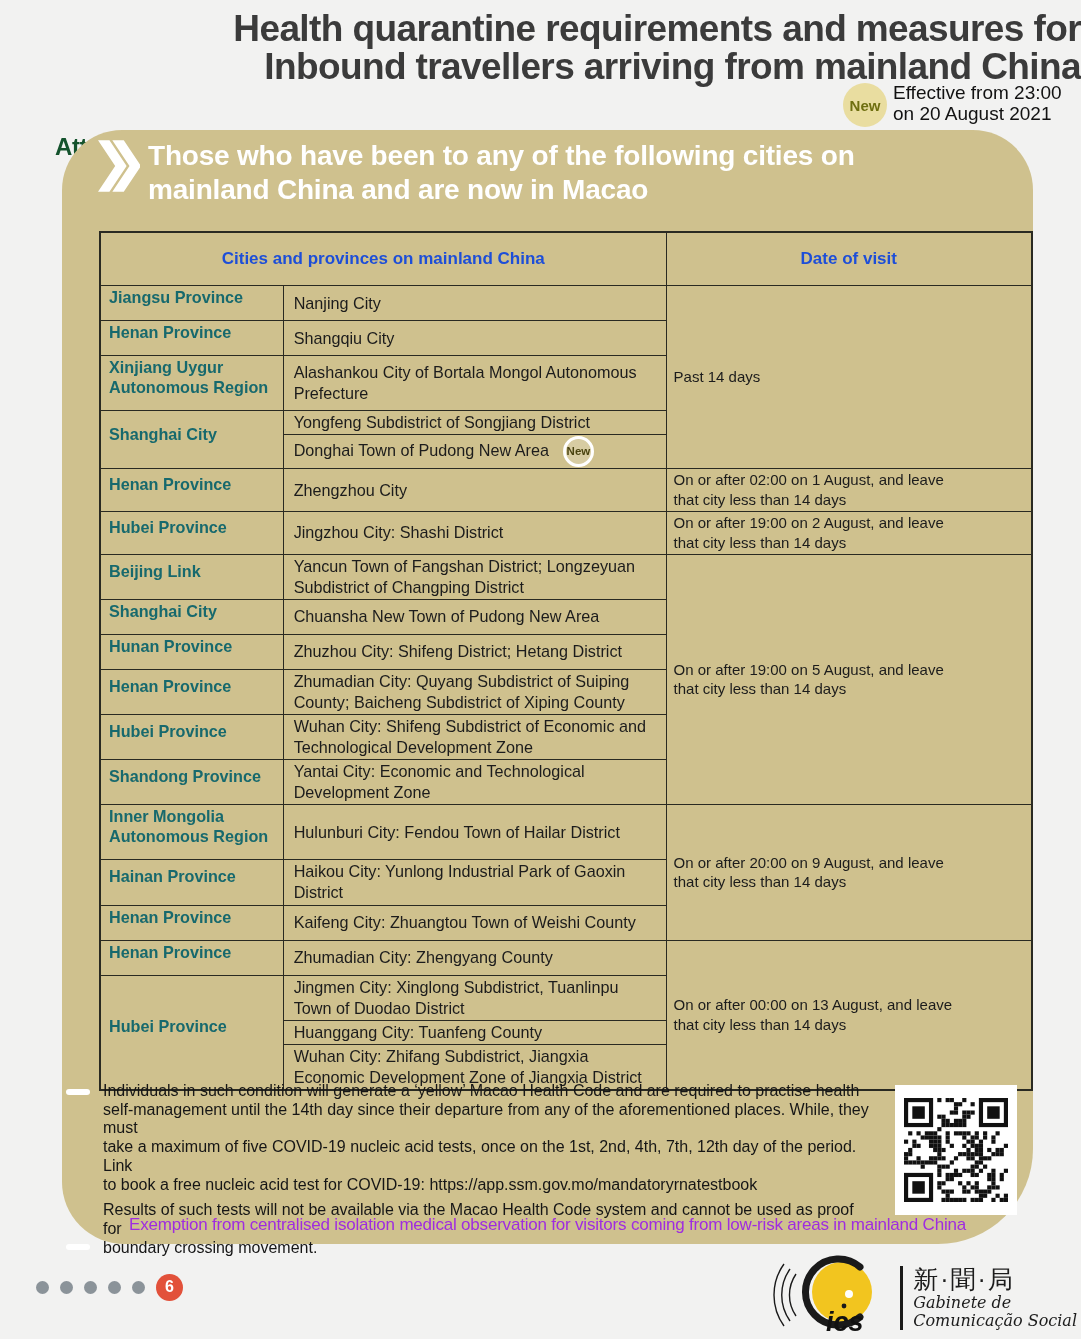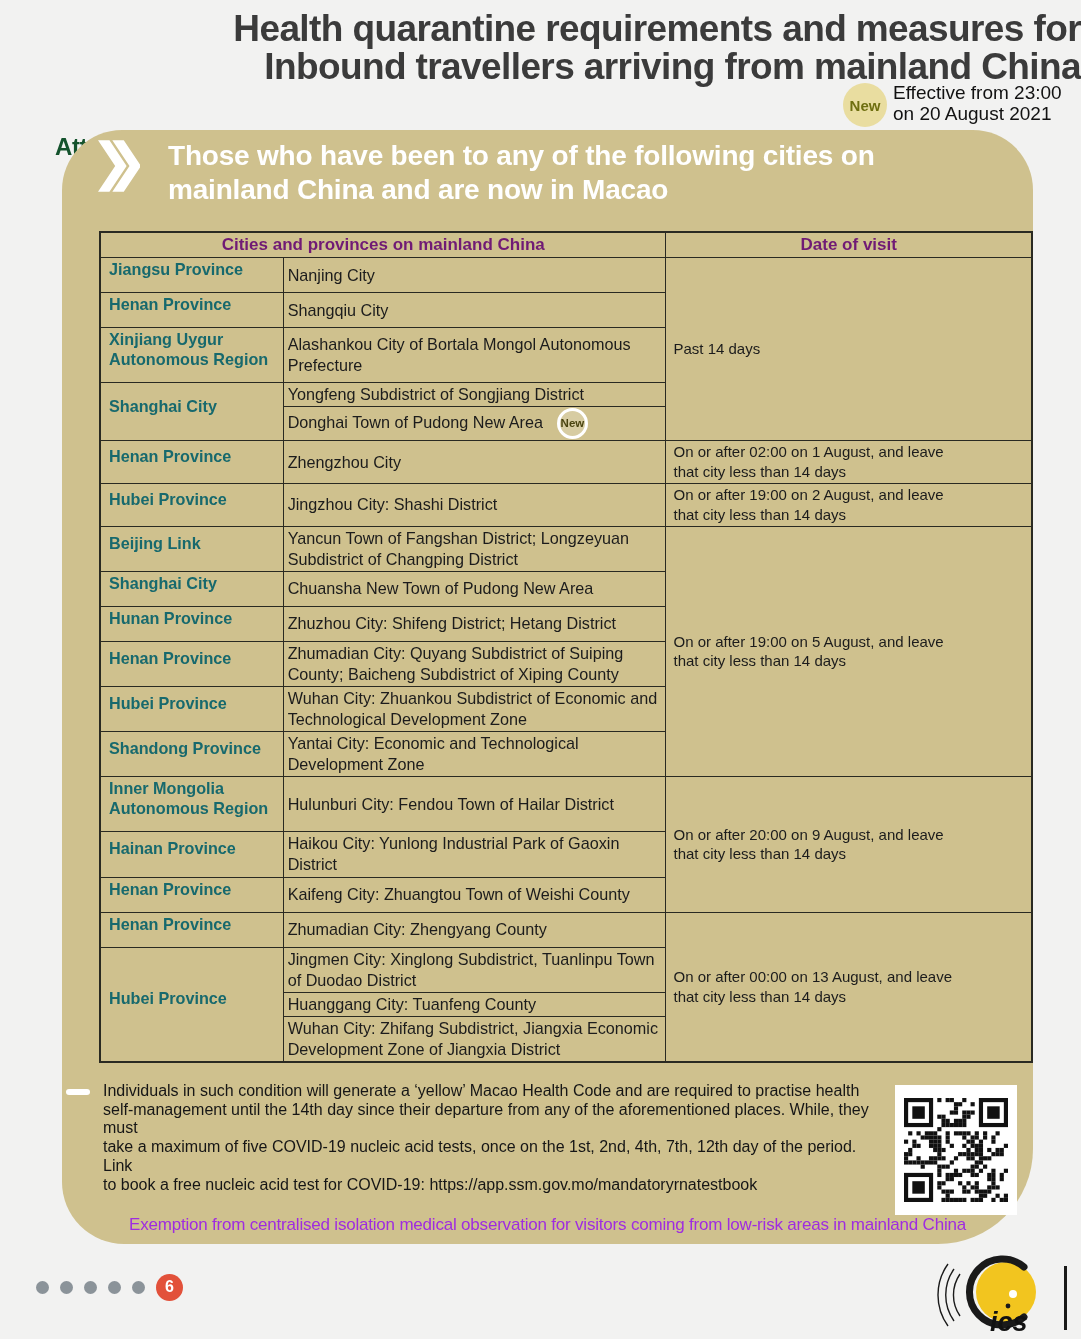--- a/index.html
+++ b/index.html
@@ -33,40 +33,40 @@
     position:absolute; left:893px; top:83px;
     font-size:19px; line-height:1.1; color:#121212; font-weight:500;
   }
 
   
   .panel {
     position:absolute; left:62px; top:130px; width:971px; height:1114px;
     background:#cfc18e;
     border-radius:60px 60px 95px 62px;
   }
-  .lead { position:absolute; left:36px; top:9px; display:flex; gap:28px; }
+  .lead { position:absolute; left:36px; top:9px; display:flex; gap:8px; }
   .lead-text {
     font-size:28px; font-weight:bold; color:#ffffff; line-height:1.2; letter-spacing:-0.2px;
   }
 
   
   .table-wrap { position:absolute; left:37px; top:101px; }
   table { border-collapse:collapse; border:2px solid #2a2a22; background:transparent; }
   th, td { border:1.2px solid #2a2a22; vertical-align:middle; }
   th {
-    font-size:17px; font-weight:bold; color:#701a75;
-    text-align:center; padding:2px 4px; height:24px;
+    font-size:17px; font-weight:bold; color:#1d4ed8;
+    text-align:center; padding:16px 4px; height:24px;
   }
   td.province {
     width:185px; color:#17696d; font-weight:bold; font-size:16.2px;
     padding:1px 4px 13px 8px; line-height:1.24;
   }
   td.city {
     width:390px; font-size:16.2px; color:#1c1c1c;
-    padding:1px 6px 1px 4px; line-height:1.3;
+    padding:1px 6px 1px 10px; line-height:1.3;
   }
   td.date {
     width:374px; font-size:15px; color:#1c1c1c;
     padding:1px 2px 1px 7px; line-height:1.32; white-space:pre-line;
   }
   .new-badge-inline {
     display:inline-flex; align-items:center; justify-content:center;
     width:31px; height:31px; border-radius:50%;
     border:3.5px solid #ffffff; background:rgba(255,255,255,0.18);
     font-size:11.5px; font-weight:bold; color:#4a4410;
@@ -195,21 +195,21 @@
           <tr>
             <td class="province">Hunan Province</td>
             <td class="city">Zhuzhou City: Shifeng District; Hetang District</td>
           </tr>
           <tr>
             <td class="province">Henan Province</td>
             <td class="city">Zhumadian City: Quyang Subdistrict of Suiping County; Baicheng Subdistrict of Xiping County</td>
           </tr>
           <tr>
             <td class="province">Hubei Province</td>
-            <td class="city">Wuhan City: Zhuankou Subdistrict of Economic and Technological Development Zone</td>
+            <td class="city">Wuhan City: Shifeng Subdistrict of Economic and Technological Development Zone</td>
           </tr>
           <tr>
             <td class="province">Shandong Province</td>
             <td class="city">Yantai City: Economic and Technological Development Zone</td>
           </tr>
           <tr>
             <td class="province">Inner Mongolia Autonomous Region</td>
             <td class="city">Hulunburi City: Fendou Town of Hailar District</td>
             <td rowspan="3" class="date">On or after 20:00 on 9 August, and leave
 that city less than 14 days</td>
@@ -243,20 +243,25 @@
   </div>
 
   <div class="notes-row">
     <div class="notes">
       <div class="note">
         <span class="note-dash"></span>
         <div class="note-text pre">Individuals in such condition will generate a ‘yellow’ Macao Health Code and are required to practise health
 self-management until the 14th day since their departure from any of the aforementioned places. While, they must
 take a maximum of five COVID-19 nucleic acid tests, once on the 1st, 2nd, 4th, 7th, 12th day of the period. Link
 to book a free nucleic acid test for COVID-19: https://app.ssm.gov.mo/mandatoryrnatestbook</div>
+      </div>
+      <div class="note end">
+        <span class="note-dash"></span>
+        <div class="note-text pre">Results of such tests will not be available via the Macao Health Code system and cannot be used as proof for
+boundary crossing movement.</div>
       </div>
     </div>
     <div class="qr-box">
         <svg width="104" height="104" viewBox="0 0 104 104" fill="#111">
           <rect x="33.28" y="0.00" width="4.16" height="4.16"></rect>
           <rect x="41.60" y="0.00" width="4.16" height="4.16"></rect>
           <rect x="45.76" y="0.00" width="4.16" height="4.16"></rect>
           <rect x="58.24" y="0.00" width="4.16" height="4.16"></rect>
           <rect x="49.92" y="4.16" width="4.16" height="4.16"></rect>
           <rect x="54.08" y="4.16" width="4.16" height="4.16"></rect>
@@ -477,13 +482,18 @@
         <path d="M12 9 A53 53 0 0 0 12 71"></path>
       </g>
       <circle cx="70" cy="37" r="30" fill="#f2c51f"></circle>
       <path d="M88 12 A33 33 0 1 0 88 62" fill="none" stroke="#1a1a1a" stroke-width="7" stroke-linecap="round"></path>
       <circle cx="77" cy="39" r="4" fill="#ffffff"></circle>
       <circle cx="72" cy="51" r="2.4" fill="#1a1a1a"></circle>
       <text x="54" y="76" font-size="27" font-style="italic" font-weight="bold" fill="#111111">ics</text>
     </svg>
   </span>
   <span class="logo-divider"></span>
+  <div class="logo-text">
+    <div class="cjk">新·聞·局</div>
+    <div class="pt">Gabinete de</div>
+    <div class="pt">Comunicação Social</div>
+  </div>
 </div>
 
 </body></html>

